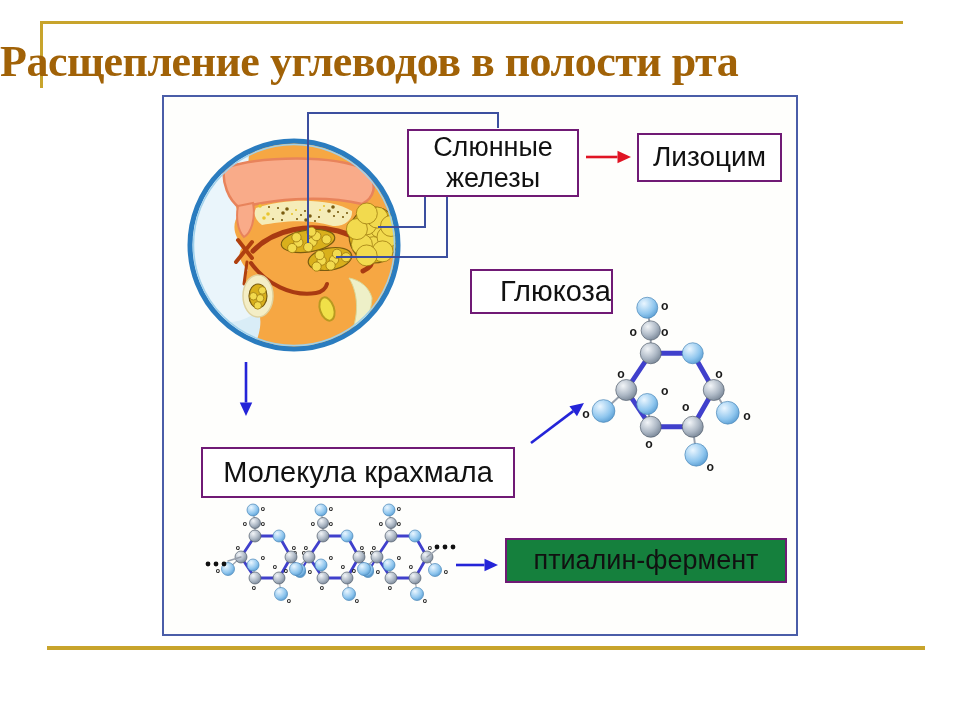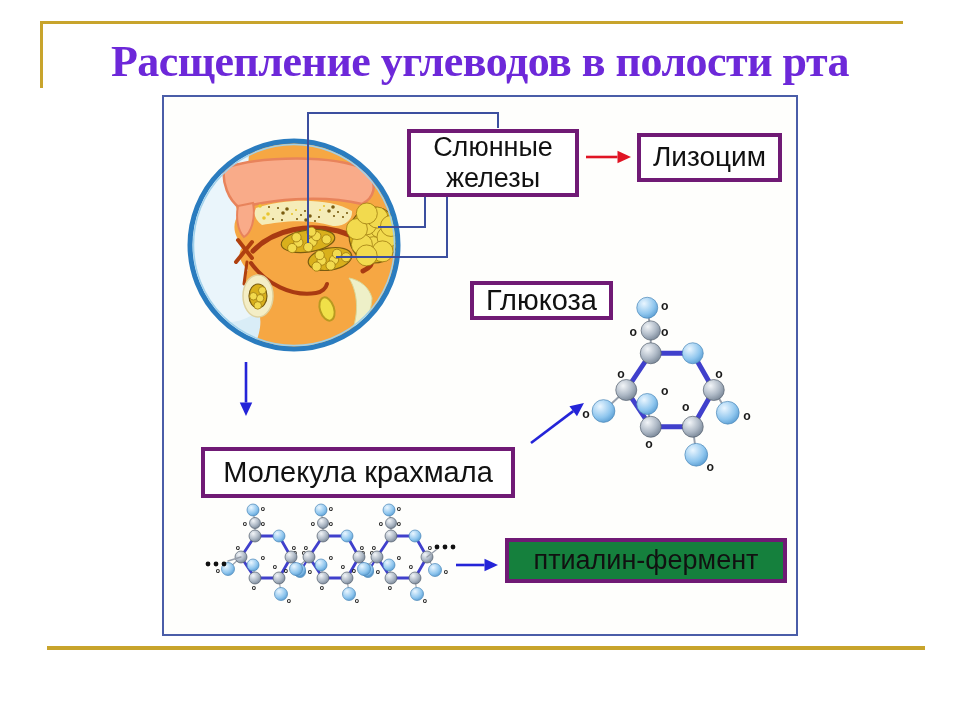--- a/index.html
+++ b/index.html
@@ -2,38 +2,38 @@
 <html><head>
 <meta charset="utf-8">
 <style>
   html,body{margin:0;padding:0;}
   body{
     width:960px;height:720px;position:relative;background:#ffffff;
     font-family:"Liberation Sans",sans-serif;overflow:hidden;
   }
   .gold-rule{position:absolute;background:#C8A42C;}
   #title{
-    position:absolute;left:0;top:36px;width:960px;text-align:center;
+    position:absolute;left:0;top:36px;width:960px;text-align:left;
     font-family:"Liberation Serif",serif;font-weight:bold;font-size:44px;
-    color:#6d28d9;letter-spacing:-0.5px;white-space:nowrap;
+    color:#a16207;letter-spacing:-0.5px;white-space:nowrap;
   }
   #content-frame{
     position:absolute;left:162px;top:95px;width:636px;height:541px;
     border:2px solid #4A5DA8;background:#fefefc;box-sizing:border-box;
   }
   #scene{position:absolute;left:0;top:0;}
   .label-box{
-    position:absolute;background:#ffffff;border:4px solid #701a75;
+    position:absolute;background:#ffffff;border:2px solid #701a75;
     box-sizing:border-box;display:flex;align-items:center;justify-content:center;
     text-align:center;color:#111;font-family:"Liberation Sans",sans-serif;
     line-height:1.15;z-index:5;
   }
   #box-salivary{left:407px;top:129px;width:172px;height:68px;font-size:27px;}
   #box-lysozyme{left:637px;top:133px;width:145px;height:49px;font-size:28px;align-items:center;}
-  #box-glucose{left:470px;top:281px;width:143px;height:39px;font-size:29px;}
+  #box-glucose{left:470px;top:269px;width:143px;height:45px;font-size:29px;justify-content:flex-end;}
   #box-starch{left:201px;top:427px;width:314px;height:51px;font-size:29px;margin-top:20px;}
   #box-ptyalin{left:505px;top:538px;width:282px;height:45px;font-size:27px;background:#15803d;}
 </style>
 </head>
 <body>
 
 <div class="gold-rule" style="left:40px;top:21px;width:863px;height:3px;"></div>
 <div class="gold-rule" style="left:40px;top:21px;width:3px;height:67px;"></div>
 <div class="gold-rule" style="left:47px;top:646px;width:878px;height:4px;"></div>
 

